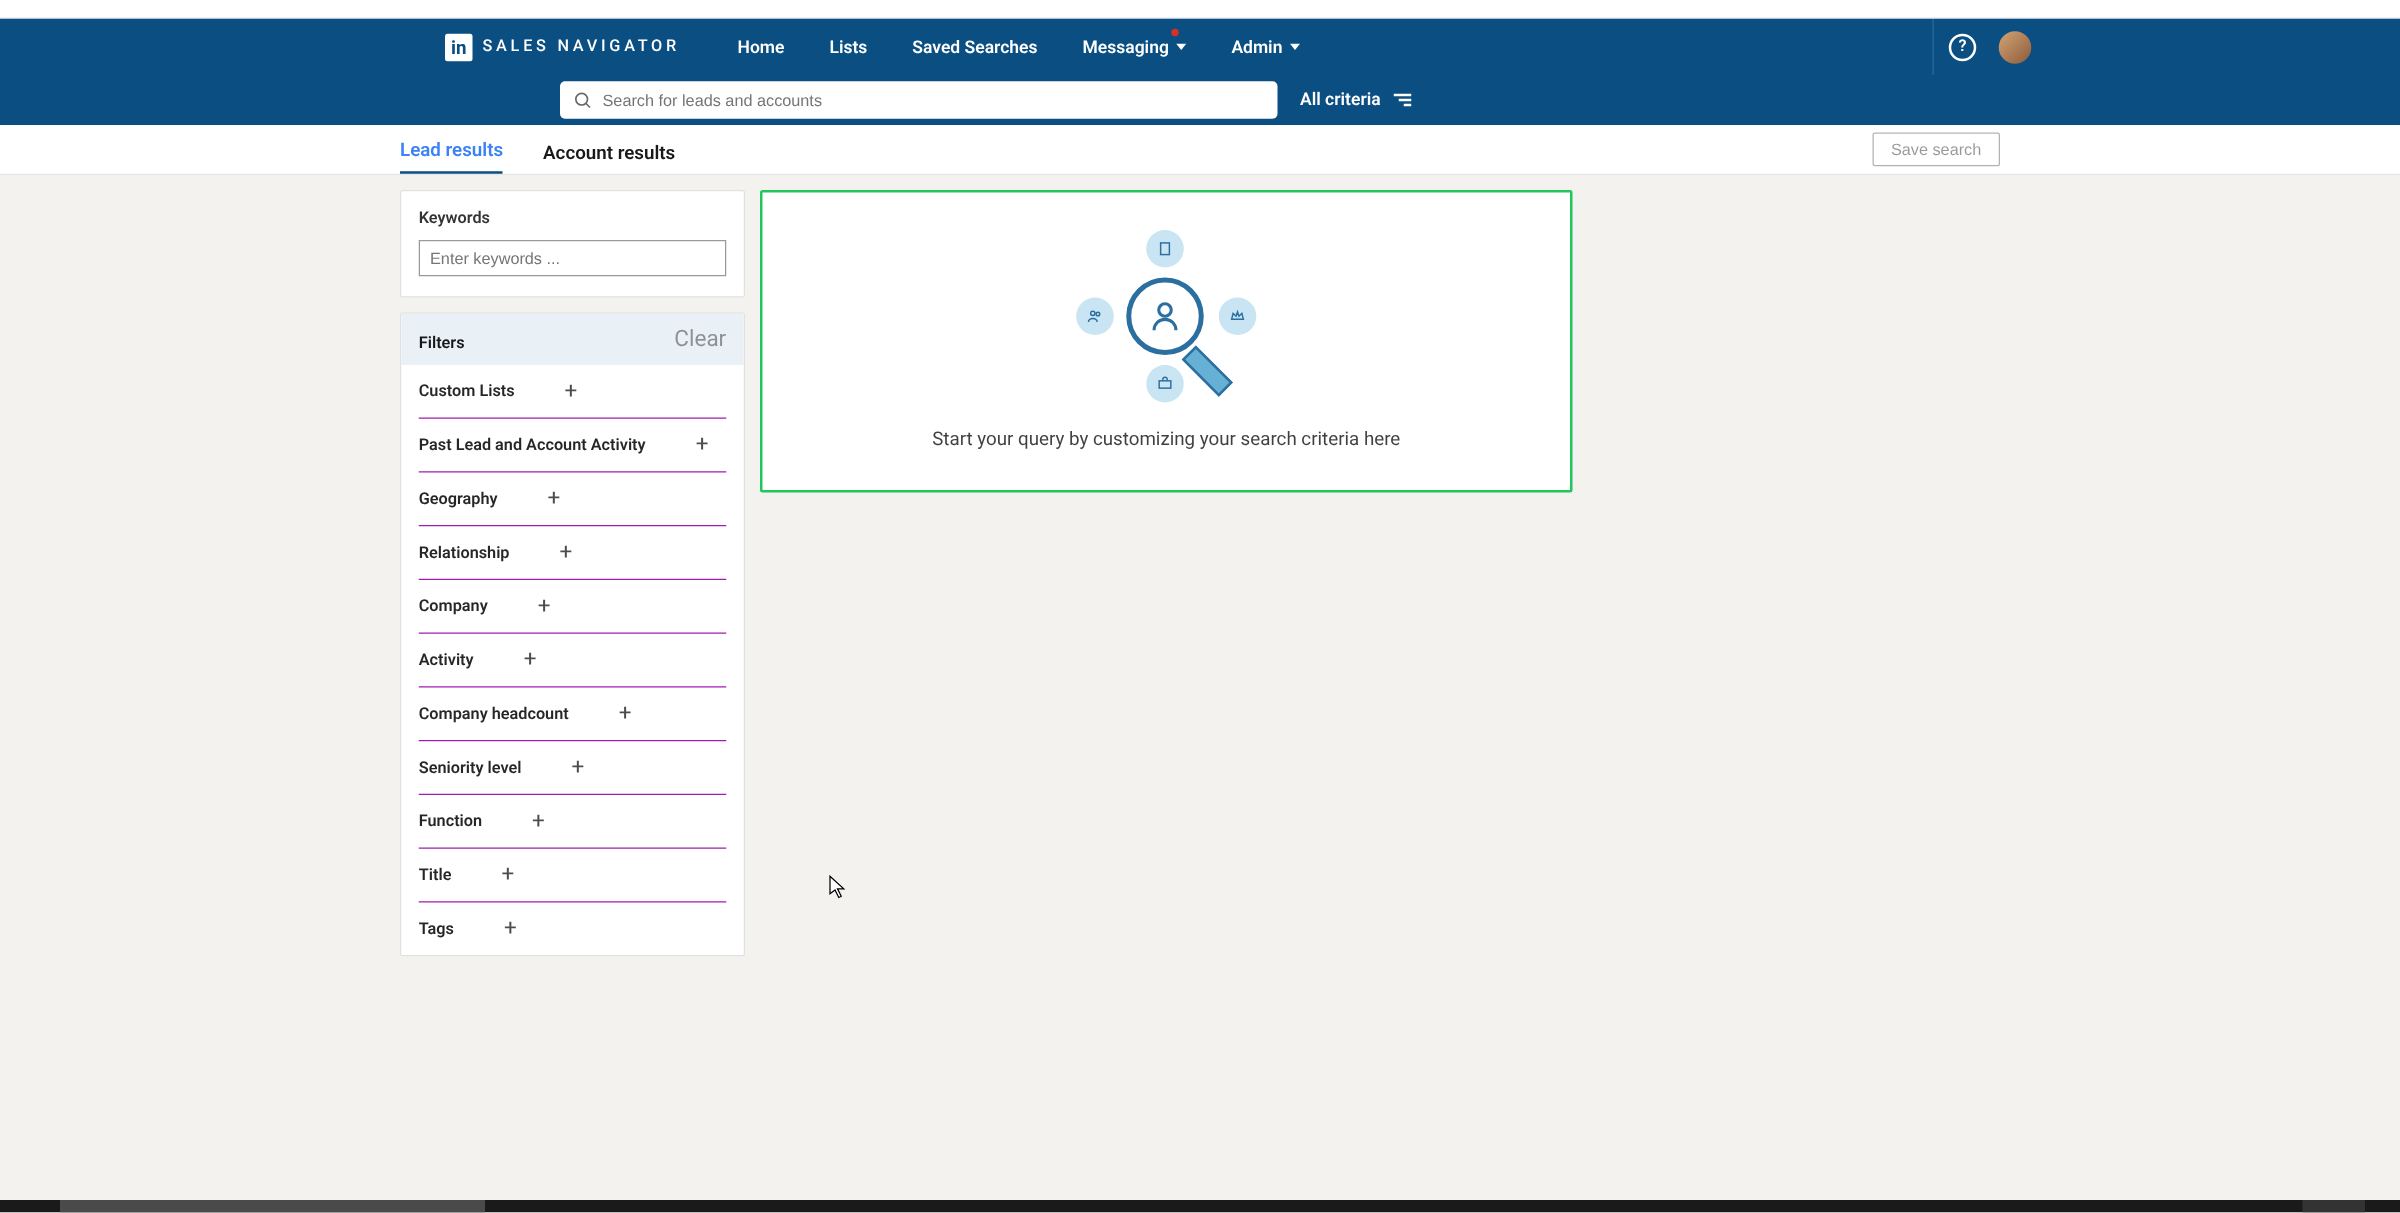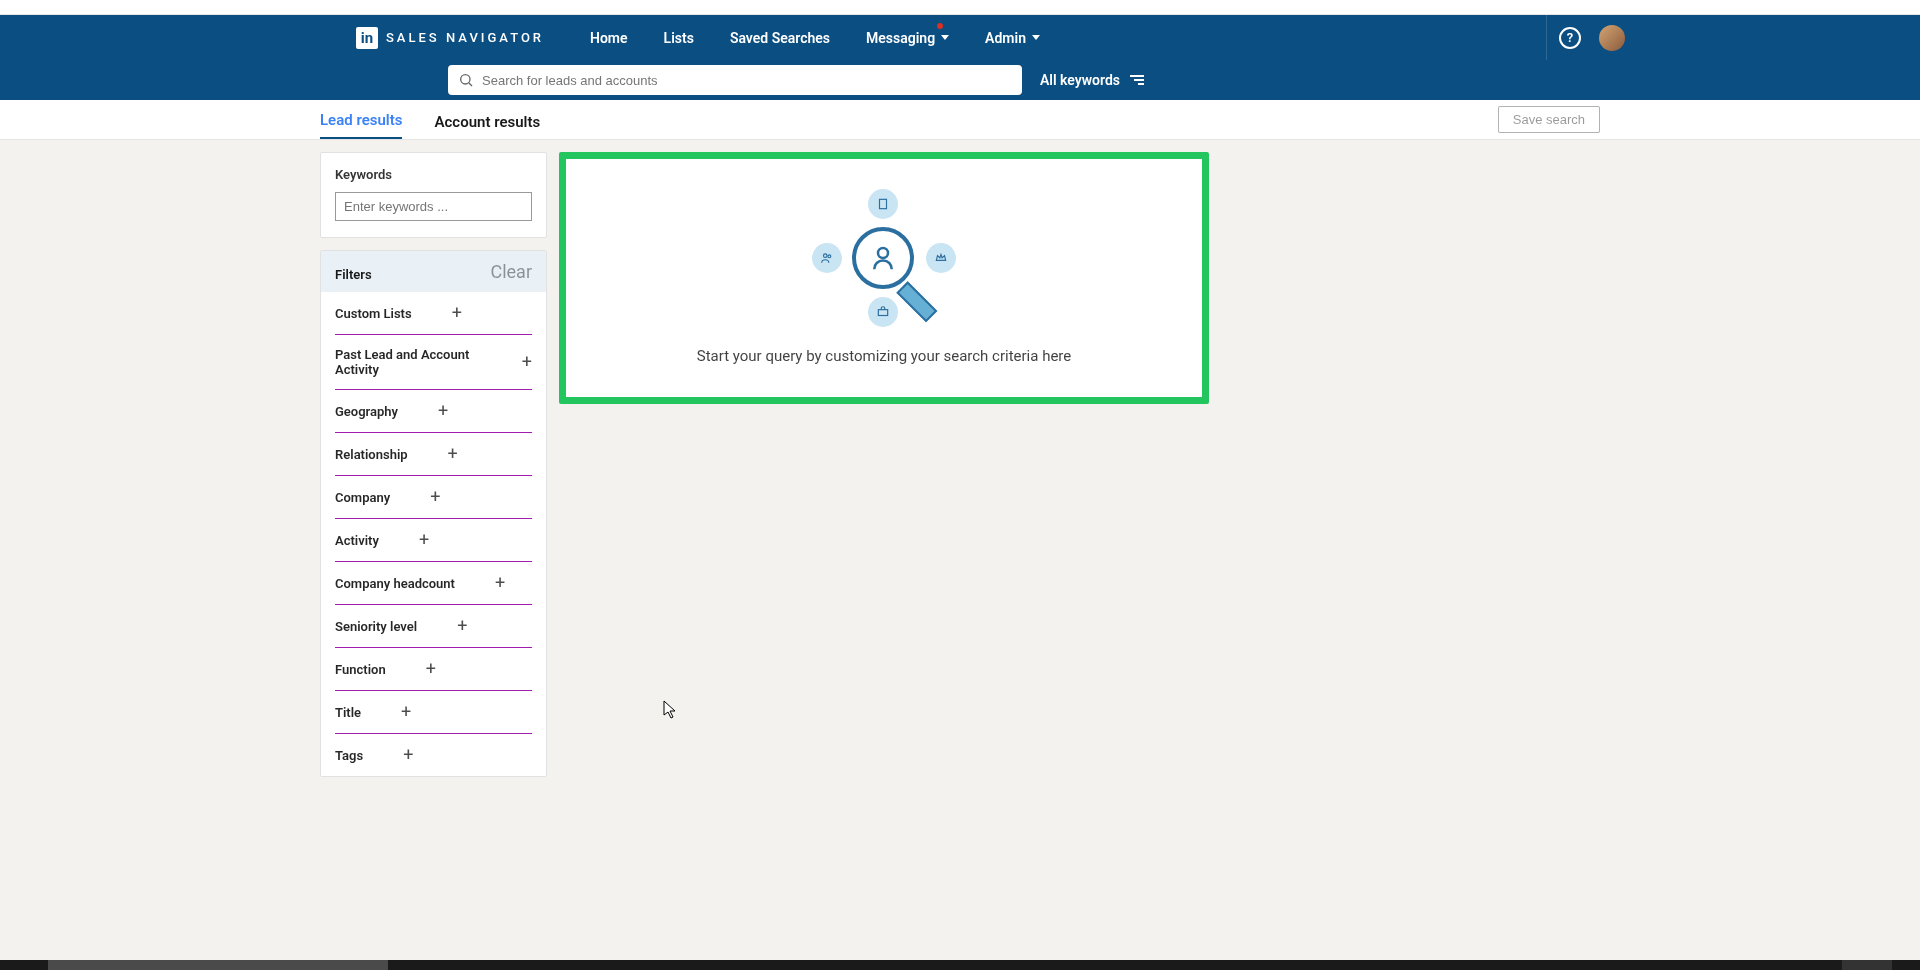--- a/index.html
+++ b/index.html
@@ -207,21 +207,21 @@
     background: #f3f2ef;
     padding: 12px 0 40px 0;
     min-height: calc(970px - 140px);
     display: flex;
     justify-content: flex-start;
     padding-left: 320px;
     gap: 12px;
   }
 
   
-  .left-col { width: 227px; display: flex; flex-direction: column; gap: 12px; }
+  .left-col { width: 276px; display: flex; flex-direction: column; gap: 12px; }
   .card {
     background: #fff;
     border: 1px solid #e1e1e1;
     border-radius: 2px;
   }
   .keywords-card { padding: 14px 14px 16px 14px; }
   .keywords-card h4 {
     font-size: 13px;
     font-weight: 600;
     color: rgba(0,0,0,0.8);
@@ -273,21 +273,21 @@
     border-top: 1px solid #e1e1e1;
     cursor: pointer;
   }
 
   
   .main-col {
     width: 650px;
   }
   .placeholder-card {
     background: #fff;
-    border: 7px solid #22c55e;
+    border: 2px solid #22c55e;
     border-radius: 2px;
     padding: 28px 20px 32px 20px;
     display: flex;
     flex-direction: column;
     align-items: center;
   }
   .illus {
     position: relative;
     width: 160px;
     height: 140px;
@@ -397,21 +397,21 @@
 
 <div class="search-row">
   <div class="search-box">
     <svg viewBox="0 0 24 24" fill="none" stroke="rgba(0,0,0,0.6)" stroke-width="2">
       <circle cx="11" cy="11" r="7"></circle>
         <line x1="21" y1="21" x2="16.5" y2="16.5"></line>
     </svg>
     <input type="text" placeholder="Search for leads and accounts" style="">
   </div>
   <div class="all-filters">
-    <span>All keywords</span>
+    <span>All criteria</span>
     <span class="filter-lines">
         <span></span>
         <span></span>
         <span></span>
       </span>
   </div>
 </div>
 
 <div class="tabs-row">
   <div class="tab active">Lead results</div>

